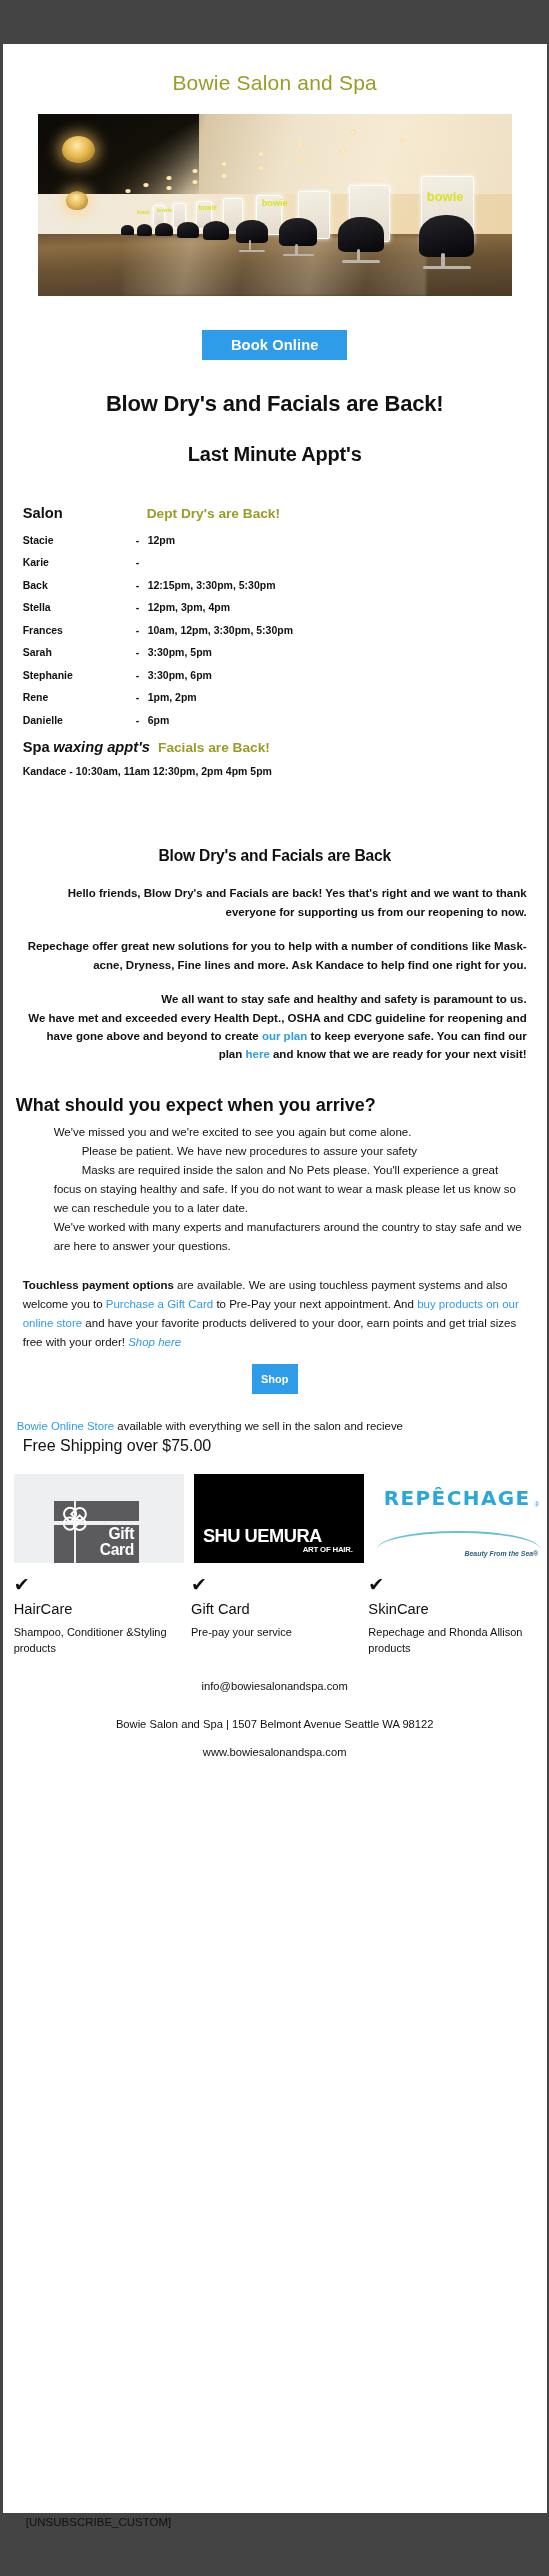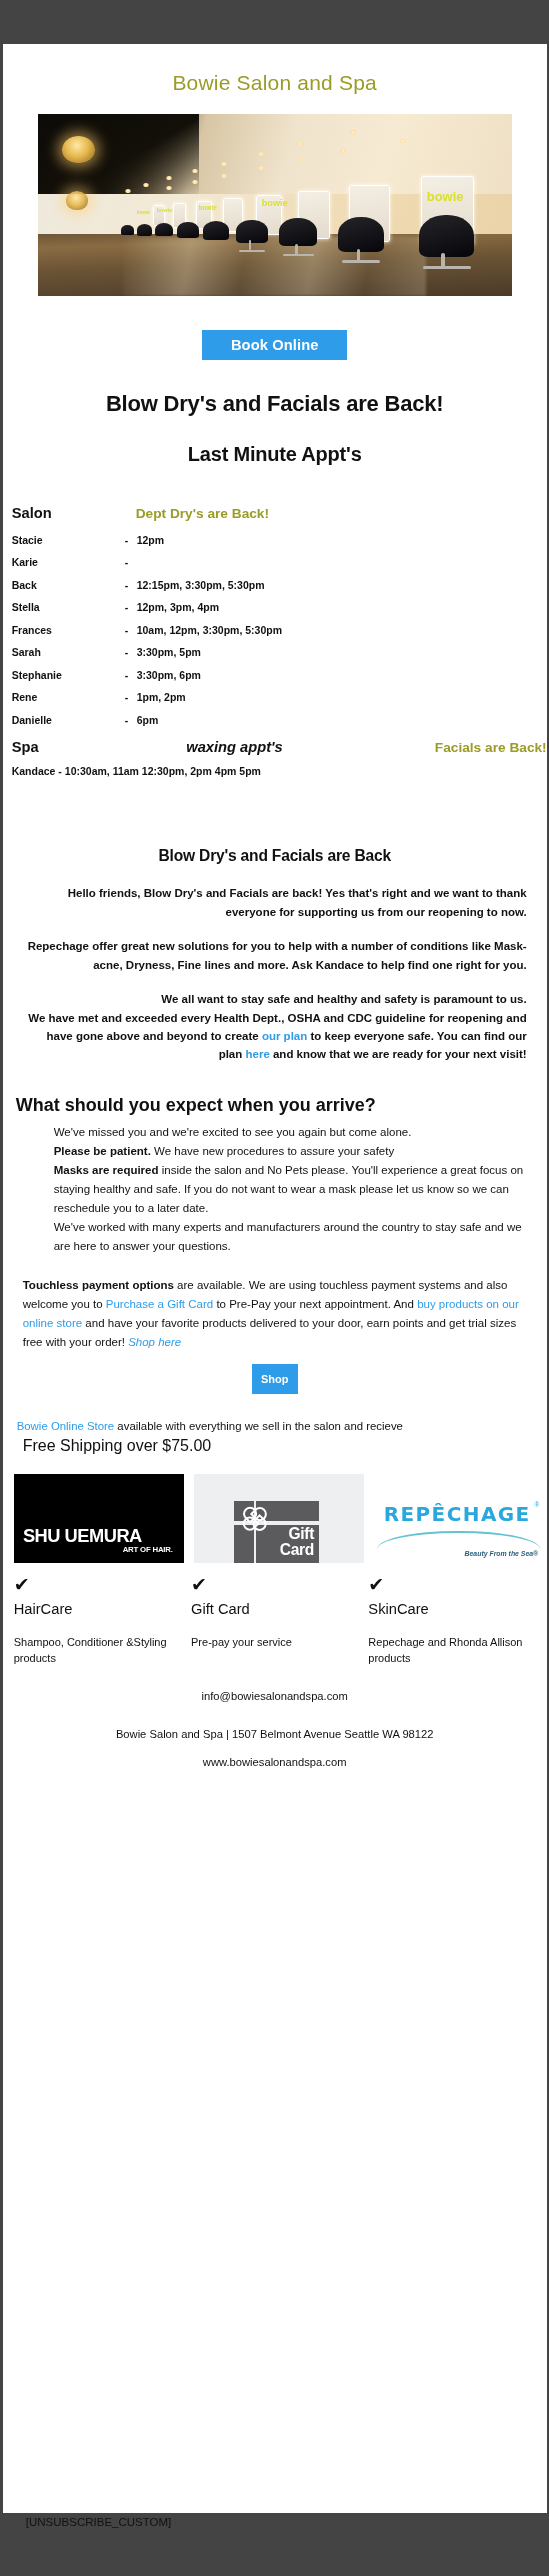--- a/index.html
+++ b/index.html
@@ -111,33 +111,33 @@
   .h-big {
     text-align:center; font-weight:700; color:#111111;
     font-size:22px; margin:0; padding-top:31px; letter-spacing:-0.2px;
   }
   .h-big2 {
     text-align:center; font-weight:700; color:#111111;
     font-size:20px; margin:0; padding-top:26px; letter-spacing:-0.2px;
   }
 
   
-  .appt { margin:39px 0 0 0; padding:0 0 0 9px; }
+  .appt { margin:39px 0 0 0; padding:0 0 0 20px; }
   .appt-head { display:flex; align-items:baseline; margin-bottom:13px; }
   .appt-head .salon {
     font-size:14.7px; font-weight:700; color:#111; width:124px;
   }
   .appt-head .tag {
     font-size:13.7px; font-weight:700; color:#9b9b27;
   }
   .appt-row { display:flex; align-items:baseline; margin-bottom:10.5px; font-size:10.5px; font-weight:700; color:#111; }
   .appt-row .nm { width:113px; }
   .appt-row .dash { width:12px; }
   .appt-row .tm { white-space:nowrap; }
-  .spa-head { display:flex; align-items:baseline; margin-top:13.7px; margin-bottom:10px;justify-content:space-between; }
+  .spa-head { display:flex; align-items:baseline; margin-top:13.7px; margin-bottom:10px; }
   .spa-head .spa-lbl { font-size:14.7px; font-weight:700; color:#111; }
   .spa-head .spa-ital { font-size:14.7px; font-weight:700; font-style:italic; color:#111; margin-left:3.7px;}
   .spa-head .spa-tag { font-size:13.7px; font-weight:700; color:#9b9b27; margin-left:8.2px;}
   .kandace { font-size:10.5px; font-weight:700; color:#111; }
 
   
   .copy {
     margin:0 20px; font-size:11.5px; font-weight:700; color:#111;
     line-height:18.3px;
     text-align:right;
@@ -146,21 +146,21 @@
   .copy a, .lnk { color:#2e9ce8; text-decoration:none; font-weight:700; }
 
   .h-sec {
     margin:0 0 0 13px; font-size:18px; font-weight:700; color:#111;
     padding-top:3.7px;
   }
   .copy-indent {
     margin:7.3px 20px 0 51px; font-size:11.5px; font-weight:400; color:#111;
     line-height:19px;
   }
-  .copy-indent b { font-weight:700; }
+  .copy-indent b { font-weight:400;margin-left:28px; }
 
   .copy-plain {
     margin:0 20px; font-size:11.5px; font-weight:400; color:#111; line-height:19px;
   }
   .copy-plain b { font-weight:700; }
 
   .store-line { margin:0 14px; font-size:11.4px; color:#111; line-height:17.4px; }
   .free-ship { margin:1.8px 20px 0 20px; font-size:16px; color:#111; }
 
   
@@ -185,33 +185,33 @@
     position:absolute; width:13.7px; height:13.7px; border:2.7px solid #ffffff;
     border-radius:50% 50% 50% 0; background:transparent;
   }
   .gc-bowl i:nth-child(1){ left:0.9px; top:0; transform:rotate(-45deg); }
   .gc-bowl i:nth-child(2){ left:11px; top:0; transform:rotate(45deg); }
   .gc-bowl i:nth-child(3){ left:0.9px; top:10px; transform:rotate(-135deg); }
   .gc-bowl i:nth-child(4){ left:11px; top:10px; transform:rotate(135deg); }
   .gc-txt { position:absolute; right:4.6px; top:25px; color:#fff; font-weight:700;
             font-size:15.6px; line-height:15.6px; text-align:right; letter-spacing:-0.3px;}
 
-  .rep-name { position:absolute; left:10px; top:28px; color:#2aa7dd; font-weight:700;
+  .rep-name { position:absolute; left:10px; top:12px; color:#2aa7dd; font-weight:700;
               font-size:20px; letter-spacing:1.4px; font-family:"DejaVu Sans", sans-serif; }
   .rep-reg { position:absolute; right:4.6px; top:27.5px; color:#2aa7dd; font-size:6.4px; }
   .rep-wave { position:absolute; left:3.7px; top:57px; width:163px; height:18.3px;
               border-top:2.7px solid #64c3cf; border-radius:50%/100% 100% 0 0; }
   .rep-tag { position:absolute; right:5.5px; bottom:5.5px; color:#2b5f7a;
              font-size:6.9px; font-weight:700; font-style:italic; }
 
   .check-row { display:flex; margin:12px 11px 0 11px; gap:10px; }
   .check-col { width:170px; }
   .check-mark { font-size:19px; color:#111; line-height:20px; }
   .prod-title { font-size:14.7px; color:#111; margin-top:6.4px; }
-  .prod-desc { font-size:11px; color:#111; margin-top:18px; line-height:15.6px; }
+  .prod-desc { font-size:11px; color:#111; margin-top:8px; line-height:15.6px; }
 
   
   .foot { text-align:center; margin-top:24px; }
   .foot .email { font-size:11.2px; color:#111; }
   .foot .links { font-size:11.2px; margin-top:6.4px; color:#111; }
   .foot .links a { color:#2e9ce8; text-decoration:none; }
   .foot .addr { font-size:11.2px; color:#111; margin-top:26px; }
   .foot .phone { font-size:11.2px; color:#111; margin-top:15.6px; }
   .foot .web { font-size:11.2px; color:#111; margin-top:15.6px; }
 </style>
@@ -386,42 +386,42 @@
       <button class="btn-shop">Shop</button>
     </div>
 
     <div class="store-line" style="margin-top:24px;">
       <a class="lnk" style="font-weight:400;" href="#">Bowie Online Store</a><span> available with everything we sell in the salon and recieve</span>
     </div>
     <div class="free-ship">Free Shipping over $75.00</div>
 
     <div class="prod-row">
       <div class="prod-col">
-        <div class="prod-img shu">
-          <div class="shu-txt">SHU UEMURA</div>
-          <div class="shu-sub">ART OF HAIR.</div>
-        </div>
-      </div>
-      <div class="prod-col">
         <div class="prod-img gift">
           <div class="gc-card">
             <div class="gc-top"></div>
             <div class="gc-bot"></div>
             <div class="gc-vline"></div>
             <div class="gc-bowl">
                 <i></i>
                 <i></i>
                 <i></i>
                 <i></i>
               </div>
             <div class="gc-txt">Gift<br>Card</div>
           </div>
         </div>
       </div>
       <div class="prod-col">
+        <div class="prod-img shu">
+          <div class="shu-txt">SHU UEMURA</div>
+          <div class="shu-sub">ART OF HAIR.</div>
+        </div>
+      </div>
+      <div class="prod-col">
         <div class="prod-img rep">
           <div class="rep-name">REPÊCHAGE</div>
           <div class="rep-reg">®</div>
           <div class="rep-wave"></div>
           <div class="rep-tag">Beauty From the Sea®</div>
         </div>
       </div>
     </div>
 
     <div class="check-row">

